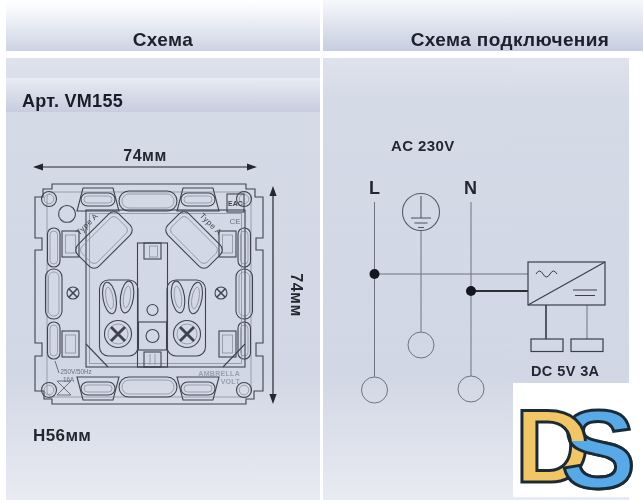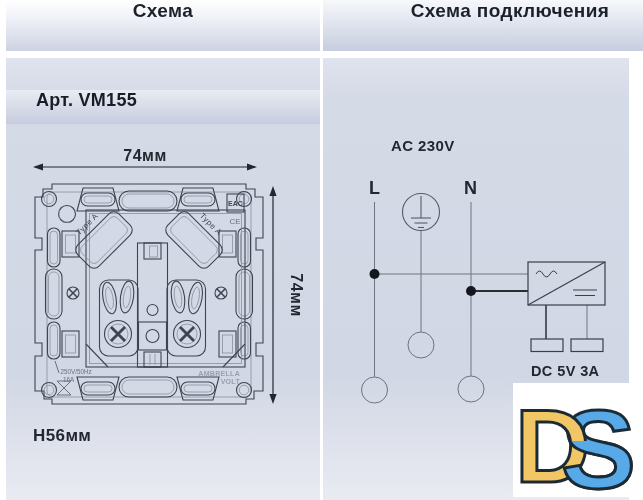--- a/index.html
+++ b/index.html
@@ -9,39 +9,39 @@
     background:#ffffff;
     position:relative;
     overflow:hidden;
     color:#1d212b;
   }
   .page { position:absolute; inset:0; width:643px; height:500px; }
 
   
   .hdr {
     position:absolute; top:0; height:51px;
-    display:flex; align-items:flex-start; justify-content:center;
+    display:flex; align-items:flex-end; justify-content:center;
     font-size:19px; font-weight:600; letter-spacing:.4px; color:#1c202a;
   }
   .hdr-left  { left:6px;  width:314px; background:linear-gradient(180deg,#ffffff 0%,#f2f4f9 30%,#cdd3e3 100%); }
   .hdr-right { left:323px; width:374px; background:linear-gradient(180deg,#f6f8fb 0%,#e8ebf3 30%,#c6cddf 100%); }
 
   
   .panel {
     position:absolute; top:58px; height:442px;
     background:linear-gradient(180deg,#e0e3ed 0%,#d5dae7 9%,#d2d7e5 72%,#e9ebf2 100%);
   }
   .panel-left  { left:6px;  width:314px; }
   .panel-right { left:323px; width:306px; }
 
   .art-band {
-    position:absolute; left:0; top:32px; width:100%; height:34px;
+    position:absolute; left:0; top:20px; width:100%; height:34px;
     background:linear-gradient(180deg,#e9ecf3 0%,#d9dde9 45%,#c7cddf 100%);
-    display:flex; align-items:flex-start;
-    padding-left:30px;
+    display:flex; align-items:flex-end;
+    padding-left:16px;
     font-size:18px; font-weight:600; letter-spacing:.3px; color:#191d27;
   }
 
   svg { position:absolute; left:0; top:0; }
   svg text { font-family:"Liberation Sans", sans-serif; }
 
   .logo {
     position:absolute; left:513px; top:383px; width:125px; height:114px;
     background:#ffffff;
   }

